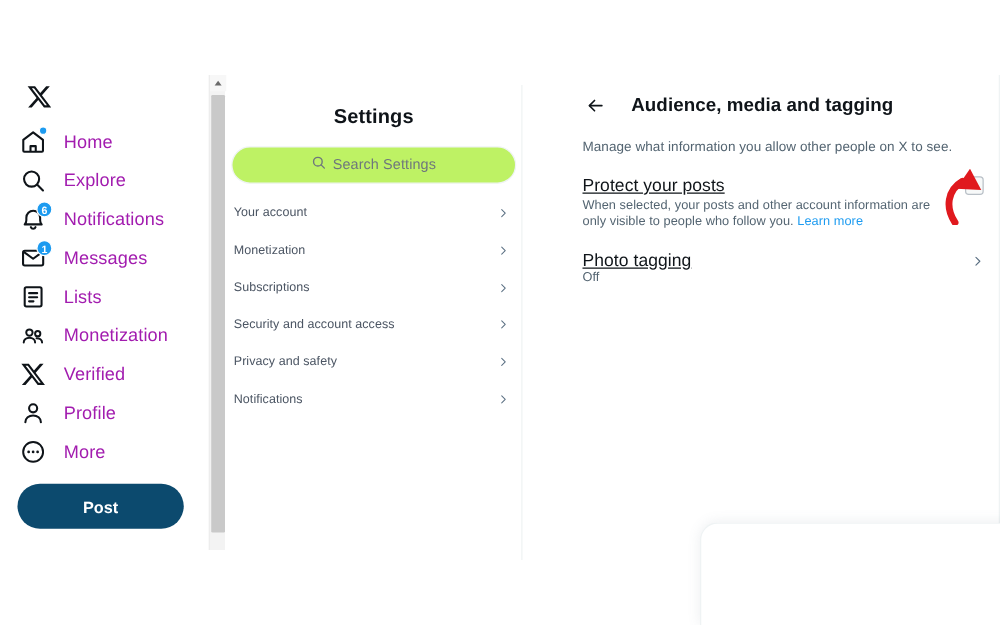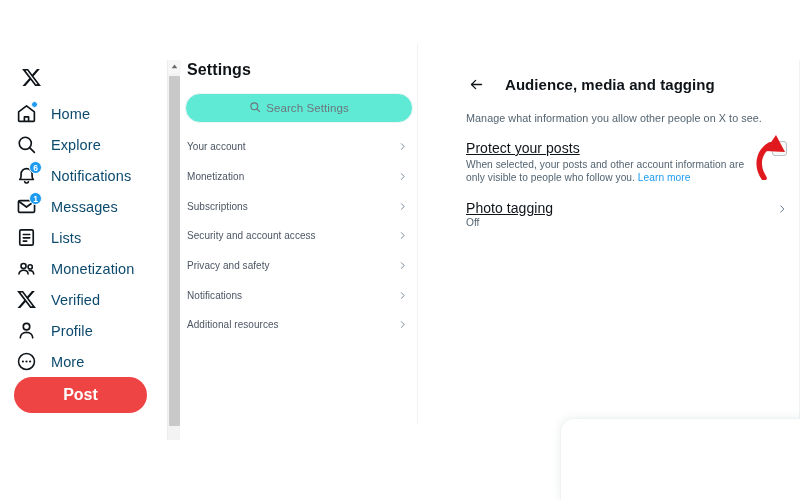--- a/index.html
+++ b/index.html
@@ -37,21 +37,21 @@
   }
   .nav-icon {
     position: relative;
     width: 24px; height: 24px;
     display: flex; align-items: center; justify-content: center;
     flex: 0 0 24px;
   }
   .nav-icon svg { width: 21px; height: 21px; display: block; }
   .nav-label {
     font-size: 14.5px;
-    color: #0c4a6e;
+    color: #a21caf;
     letter-spacing: .1px;
     white-space: nowrap;
   }
   .badge {
     position: absolute;
     top: -3px; right: -4px;
     min-width: 13px; height: 13px;
     padding: 0 3px;
     background: #1d9bf0;
     color: #fff;
@@ -64,25 +64,26 @@
   }
   .dot-badge {
     position: absolute;
     top: -1px; right: 0px;
     width: 7px; height: 7px;
     background: #1d9bf0;
     border-radius: 50%;
     border: 1.5px solid #fff;
   }
   .post-btn {
+    margin-top: 10px;
     width: 133px; height: 36px;
-    background: #ef4444;
+    background: #0c4a6e;
     border-radius: 999px;
     color: #fff;
-    font-size: 16px;
+    font-size: 13px;
     font-weight: 700;
     display: flex; align-items: center; justify-content: center;
     cursor: pointer;
     border: none;
     font-family: "Liberation Sans", sans-serif;
   }
 
   
   .scrollbar {
     position: absolute;
@@ -103,40 +104,41 @@
     left: 1px; top: 16px;
     width: 11px; height: 350px;
     background: #c9c9c9;
     border-radius: 1px;
     cursor: pointer;
   }
 
   
   .settings-col {
     position: absolute;
-    left: 181px; top: 44px;
+    left: 181px; top: 68px;
     width: 237px; height: 380px;
     border-right: 1px solid #eff3f4;
+    text-align: center;
   }
   .settings-title {
     font-size: 16px;
     font-weight: 700;
     color: #0f1419;
     padding: 17px 6px 0 6px;
     letter-spacing: .1px;
   }
   .search-box {
     margin: 14px 4px 0 4px;
     height: 30px;
     border: 1px solid #eff3f4;
     border-radius: 999px;
     display: flex; align-items: center; justify-content: center;
     gap: 5px;
     cursor: text;
-    background: #5eead4;
+    background: #bef264;
   }
   .search-box svg { width: 12px; height: 12px; flex: 0 0 12px; }
   .search-ph {
     font-size: 11.5px;
     color: #6e767d;
     letter-spacing: .1px;
   }
   .set-list { margin-top: 9px; }
   .set-row {
     display: flex; align-items: center; justify-content: space-between;
@@ -421,28 +423,20 @@
           </span>
       </div>
       <div class="set-row">
         <span class="set-row-label">Notifications</span>
         <span class="chev">
             <svg viewBox="0 0 24 24" fill="none" stroke="#5b7083" stroke-width="2.2" stroke-linecap="round" stroke-linejoin="round">
               <path d="M9 4.5 16.5 12 9 19.5"></path>
             </svg>
           </span>
       </div>
-      <div class="set-row">
-        <span class="set-row-label">Additional resources</span>
-        <span class="chev">
-            <svg viewBox="0 0 24 24" fill="none" stroke="#5b7083" stroke-width="2.2" stroke-linecap="round" stroke-linejoin="round">
-              <path d="M9 4.5 16.5 12 9 19.5"></path>
-            </svg>
-          </span>
-      </div>
     </div>
   </section>
 
   <section class="detail">
 
     <div class="detail-header">
       <span class="back-btn">
         <svg viewBox="0 0 24 24" fill="none" stroke="#0f1419" stroke-width="2.1" stroke-linecap="round" stroke-linejoin="round">
           <path d="M20 12H4.4"></path>
             <path d="M10.6 5.4 4 12l6.6 6.6"></path>

